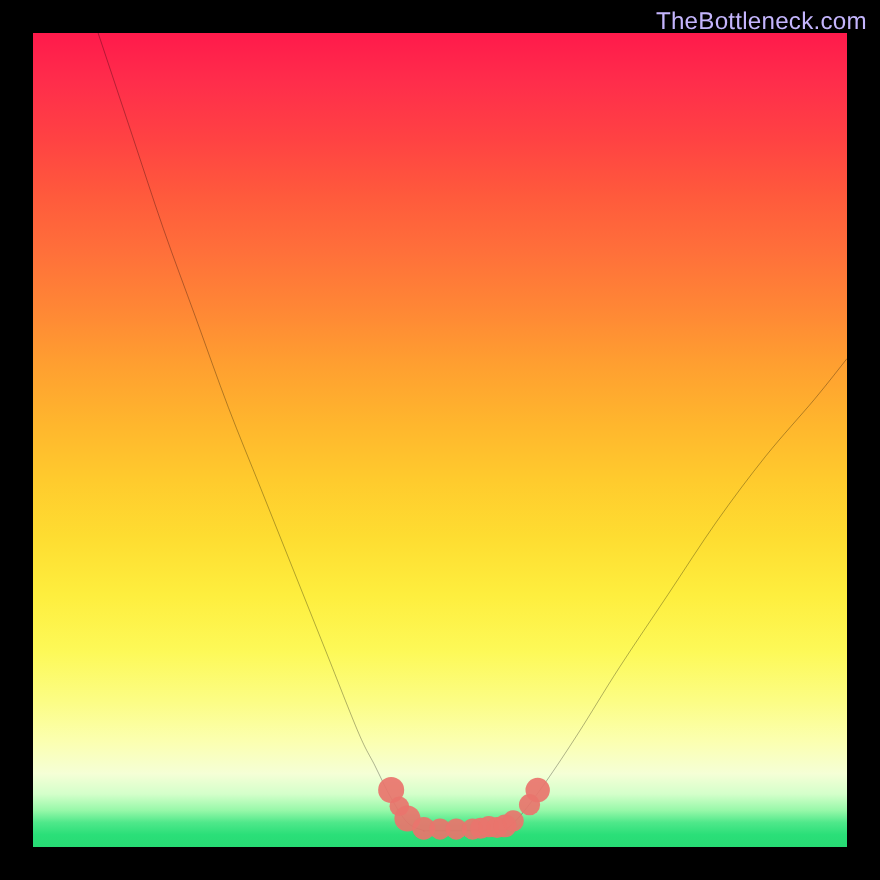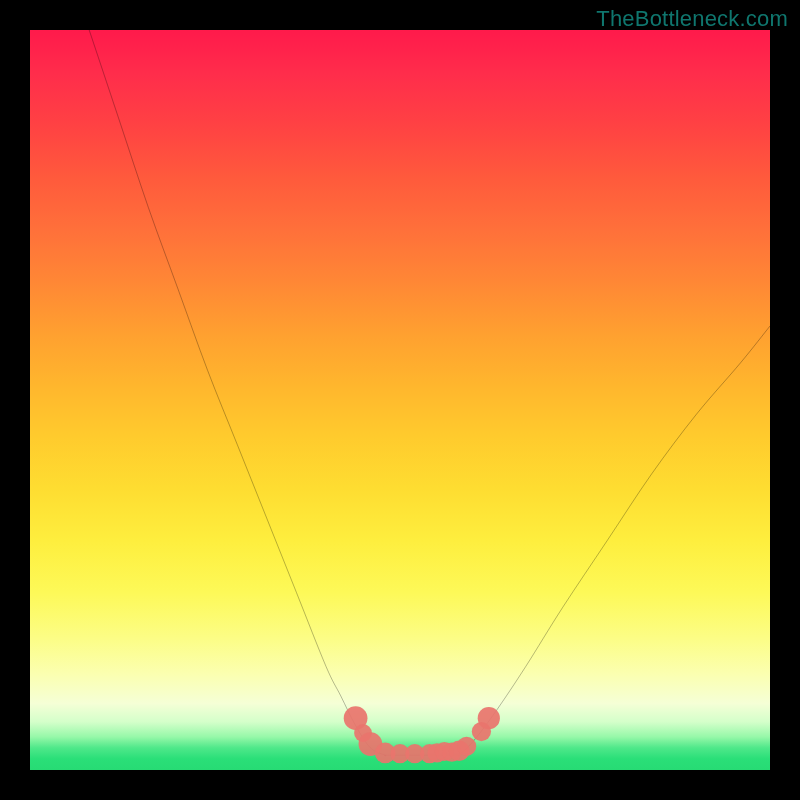--- a/index.html
+++ b/index.html
@@ -55,21 +55,21 @@
     );
   }
   svg.curve {
     position: absolute;
     inset: 0;
   }
   .attribution {
     position: absolute;
     top: 6px;
     right: 12px;
-    color: #0f766e;
+    color: #c4b5fd;
     font-size: 22px;
     font-weight: 500;
     letter-spacing: 0.2px;
   }
 </style>
 </head>
 <body>
 
 <div class="frame">
   <div class="attribution">TheBottleneck.com</div>

